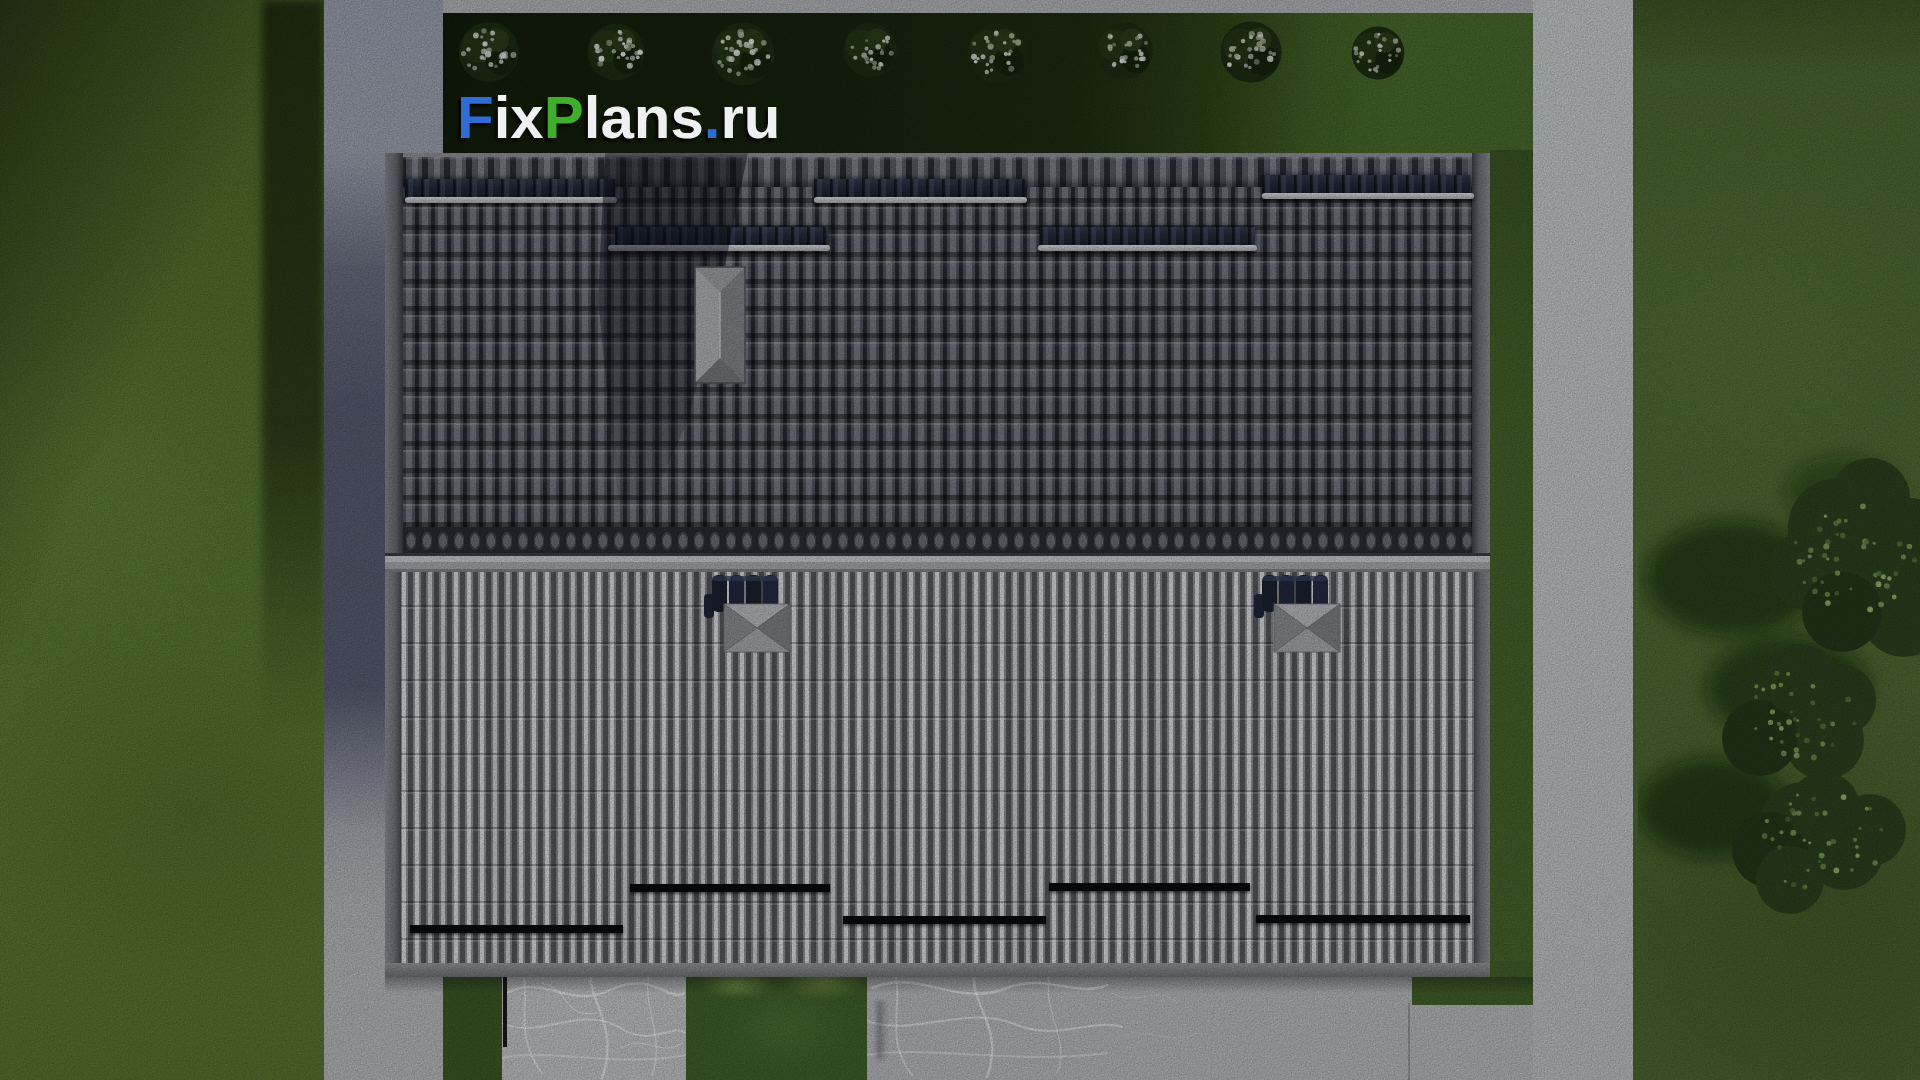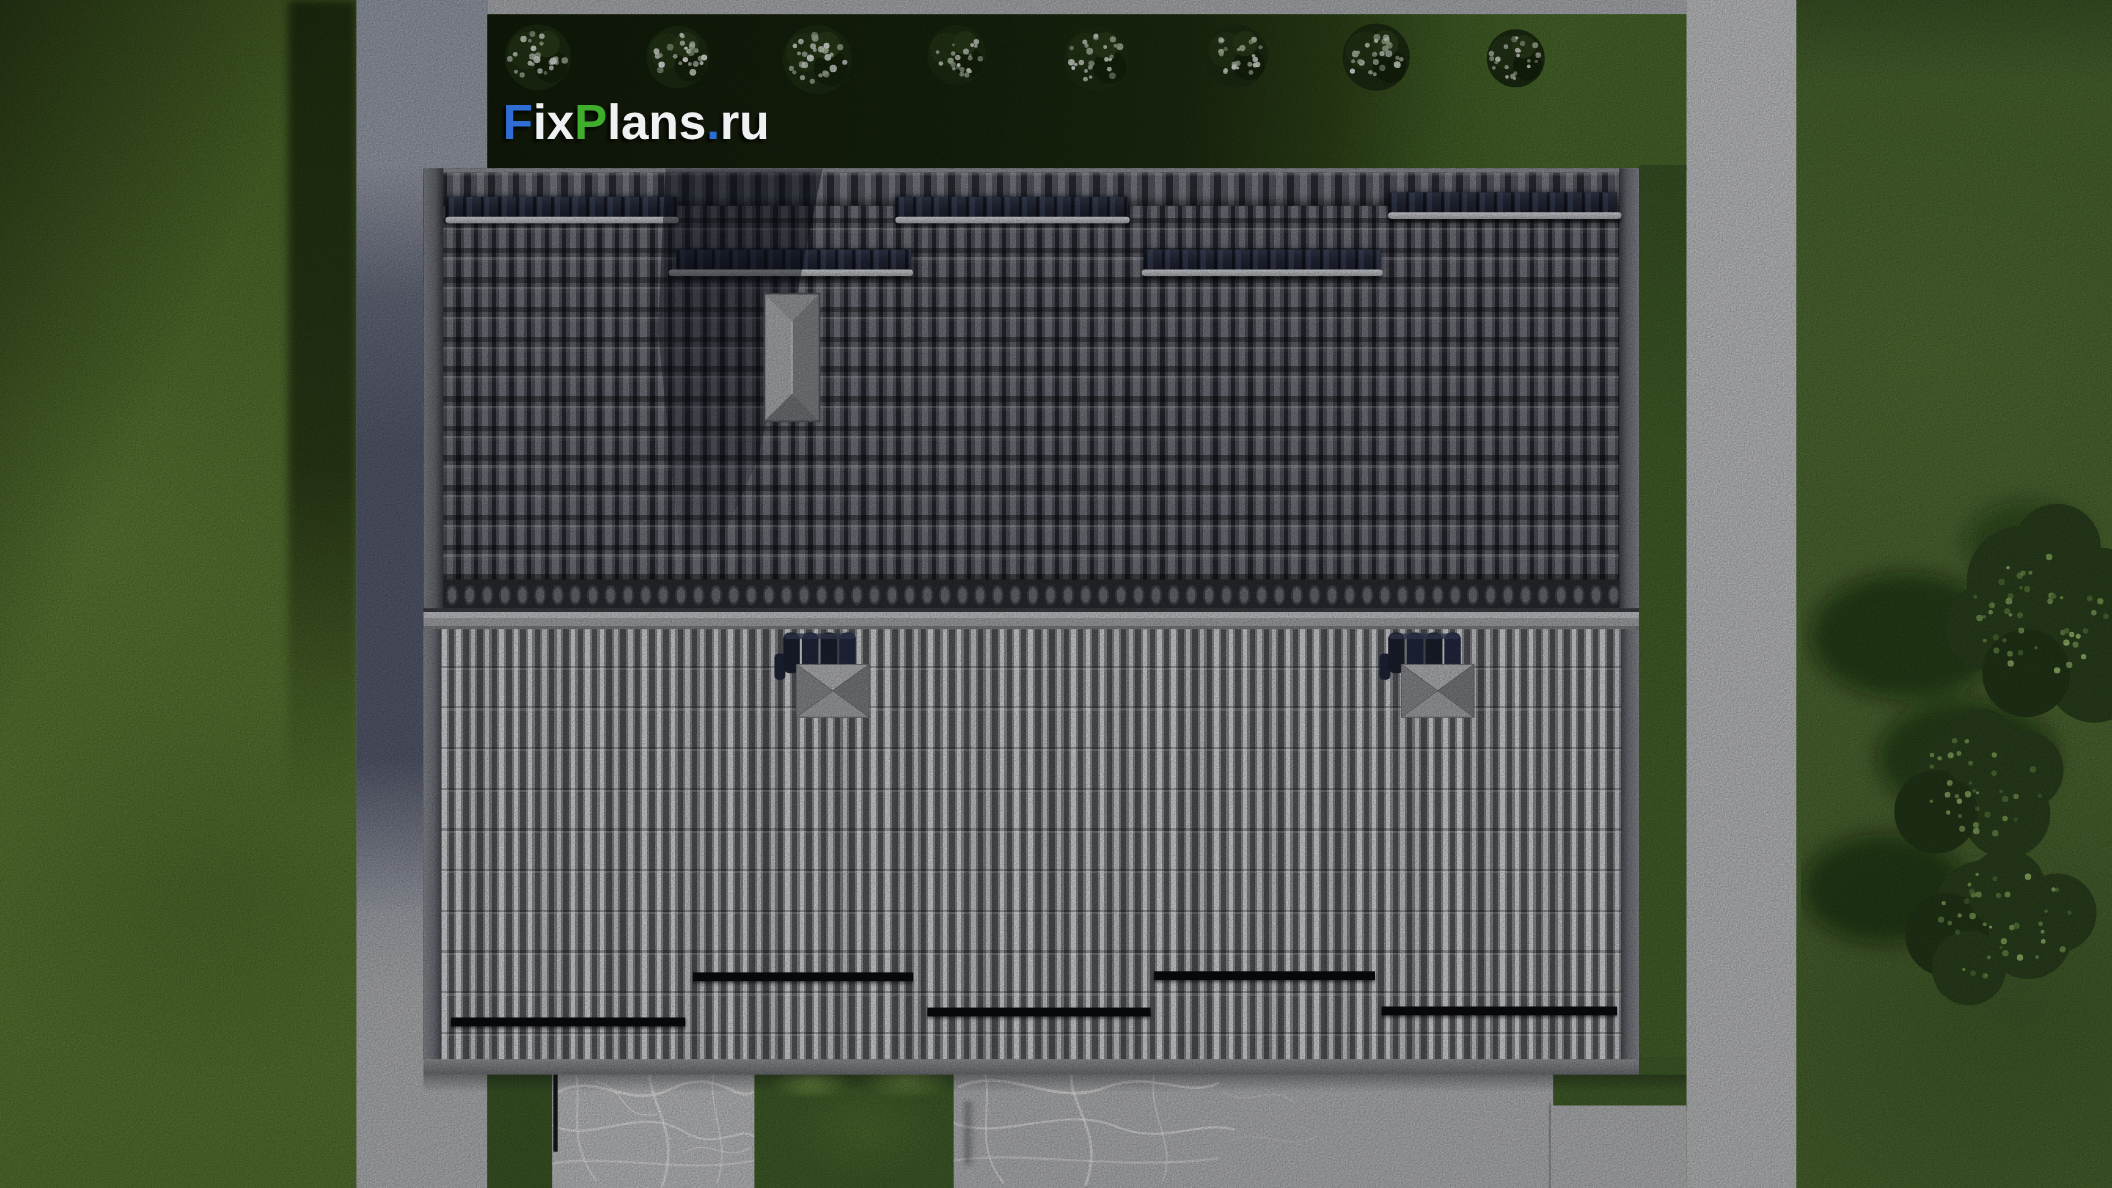--- a/index.html
+++ b/index.html
@@ -125,21 +125,21 @@
   .hatch-unit{width:100px;height:85px;}
   .unit1{left:700px;top:572px;} .unit2{left:1250px;top:572px;}
 
   
   .bushes{left:437px;top:6px;width:1100px;height:110px;}
   .trees{left:1638px;top:388px;width:282px;height:532px;}
   .veins{left:0;top:0;width:100%;height:100%;}
   .grain{left:0;top:0;width:1920px;height:1080px;pointer-events:none;}
 
   
-  .logo{left:457px;top:88px;font-weight:700;font-size:45px;line-height:1;
+  .logo{left:457px;top:88px;font-weight:700;font-size:60px;line-height:1;
     letter-spacing:0;white-space:nowrap;
     text-shadow:-3px 3px 3px rgba(0,0,0,.7);}
 </style>
 </head>
 <body>
 
 <div class="stage">
 
   <div class="abs grass-left"></div>
   <div class="abs grass-shadow-strip"></div>

